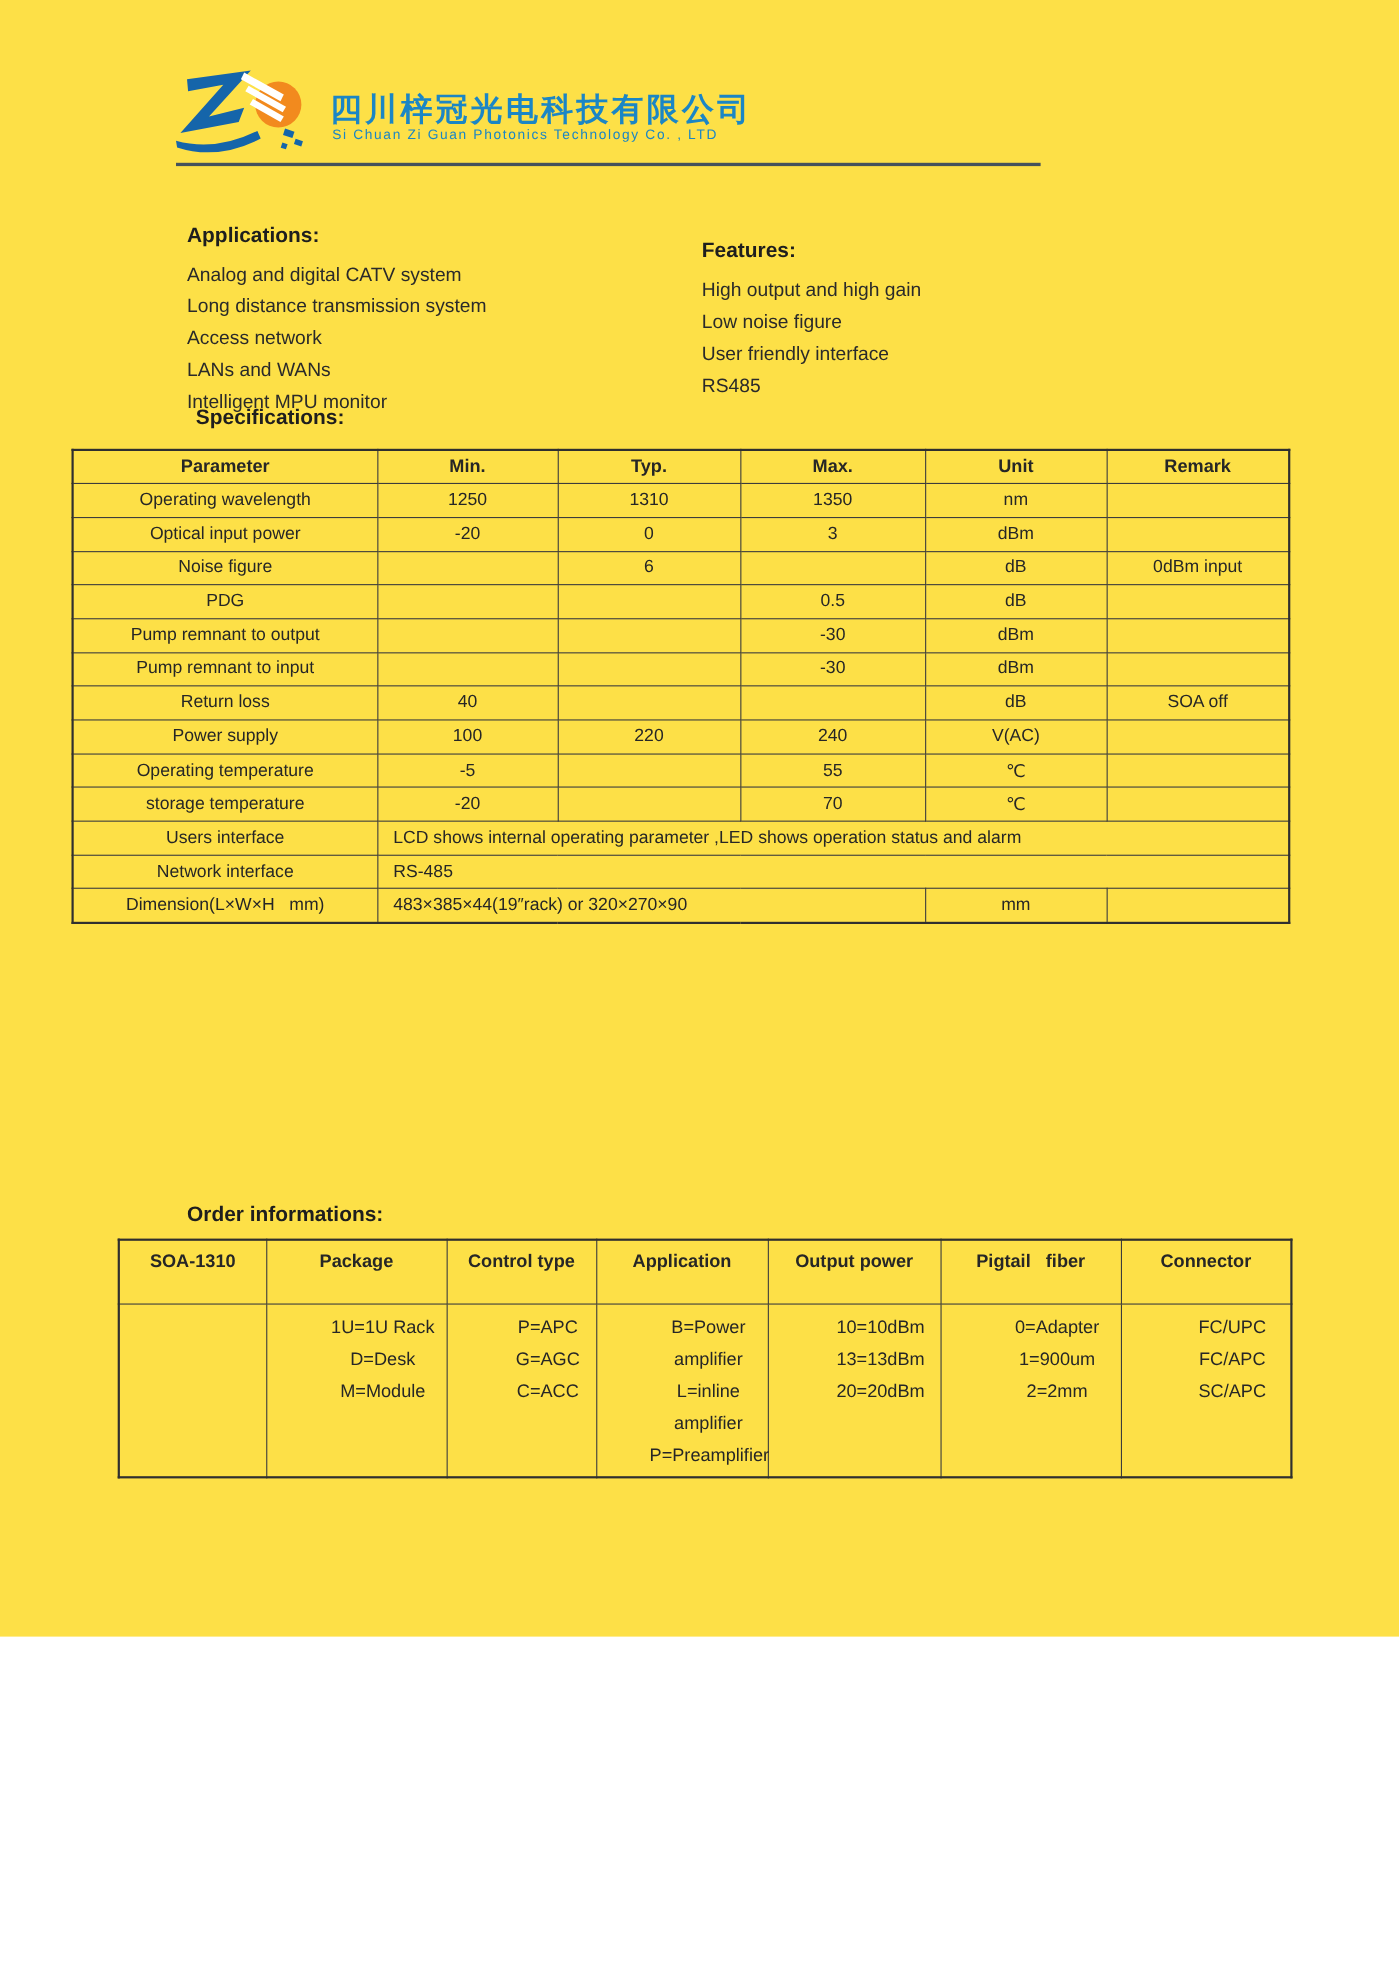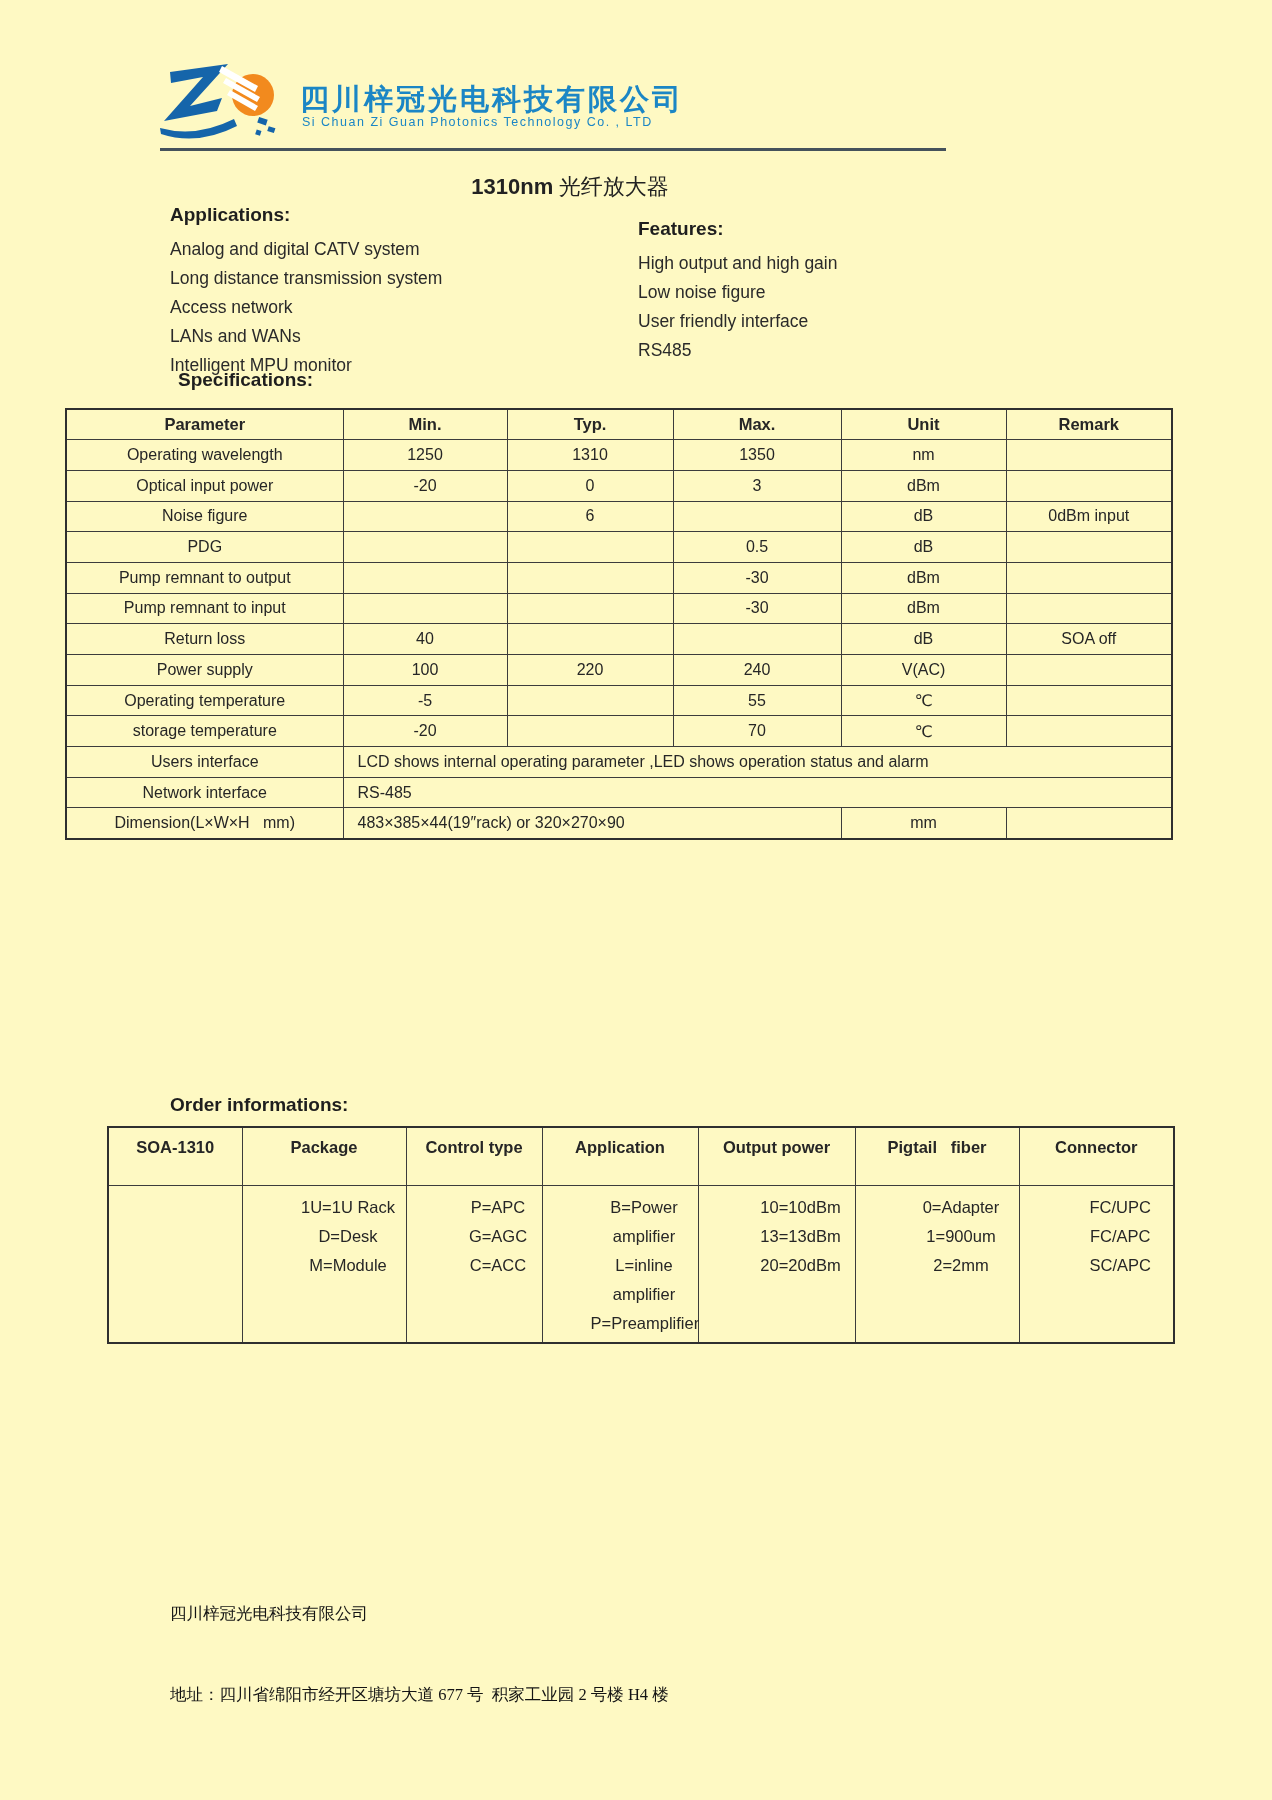--- a/index.html
+++ b/index.html
@@ -1,18 +1,18 @@
 <!DOCTYPE html>
 <html><head>
 <meta charset="utf-8">
 <style>
   * { box-sizing: border-box; }
   html,body { margin:0; padding:0; background:#ffffff; }
   .page {
-    position:relative; width:1272px; height:1800px; background:#fef9c3;
+    position:relative; width:1272px; height:1488px; background:#fde047;
     font-family:"Liberation Sans","DejaVu Sans",sans-serif; color:#262626;
     overflow:hidden;
   }
 
   
   .logo-wrap { position:absolute; left:158px; top:60px; width:132px; height:94px; }
   .company-cn {
     position:absolute; left:300px; top:80px; font-size:29px; font-weight:bold;
     color:#1b86c5; letter-spacing:3px; white-space:nowrap;
   }
@@ -83,23 +83,20 @@
       <path d="M72 30 L100 46 L97 51 L69 35 Z" fill="#ffffff"></path>
       <rect x="100" y="58" width="9" height="6" fill="#1565aa" transform="rotate(18 104 61)"></rect>
       <rect x="110" y="67" width="7" height="5" fill="#1565aa" transform="rotate(18 113 69)"></rect>
       <rect x="98" y="70" width="5" height="5" fill="#1565aa" transform="rotate(18 100 72)"></rect>
     </svg>
   </div>
   <div class="company-cn">四川梓冠光电科技有限公司</div>
   <div class="company-en">Si Chuan Zi Guan Photonics Technology Co. , LTD</div>
   <div class="header-rule"></div>
 
-  <div class="doc-title">
-    <span class="model">1310nm</span><span class="cn"> 光纤放大器</span>
-  </div>
 
   <div class="apps">
     <div class="blk-head">Applications:</div>
     <div class="blk-item">Analog and digital CATV system</div>
     <div class="blk-item">Long distance transmission system</div>
     <div class="blk-item">Access network</div>
     <div class="blk-item">LANs and WANs</div>
     <div class="blk-item">Intelligent MPU monitor</div>
   </div>
 

